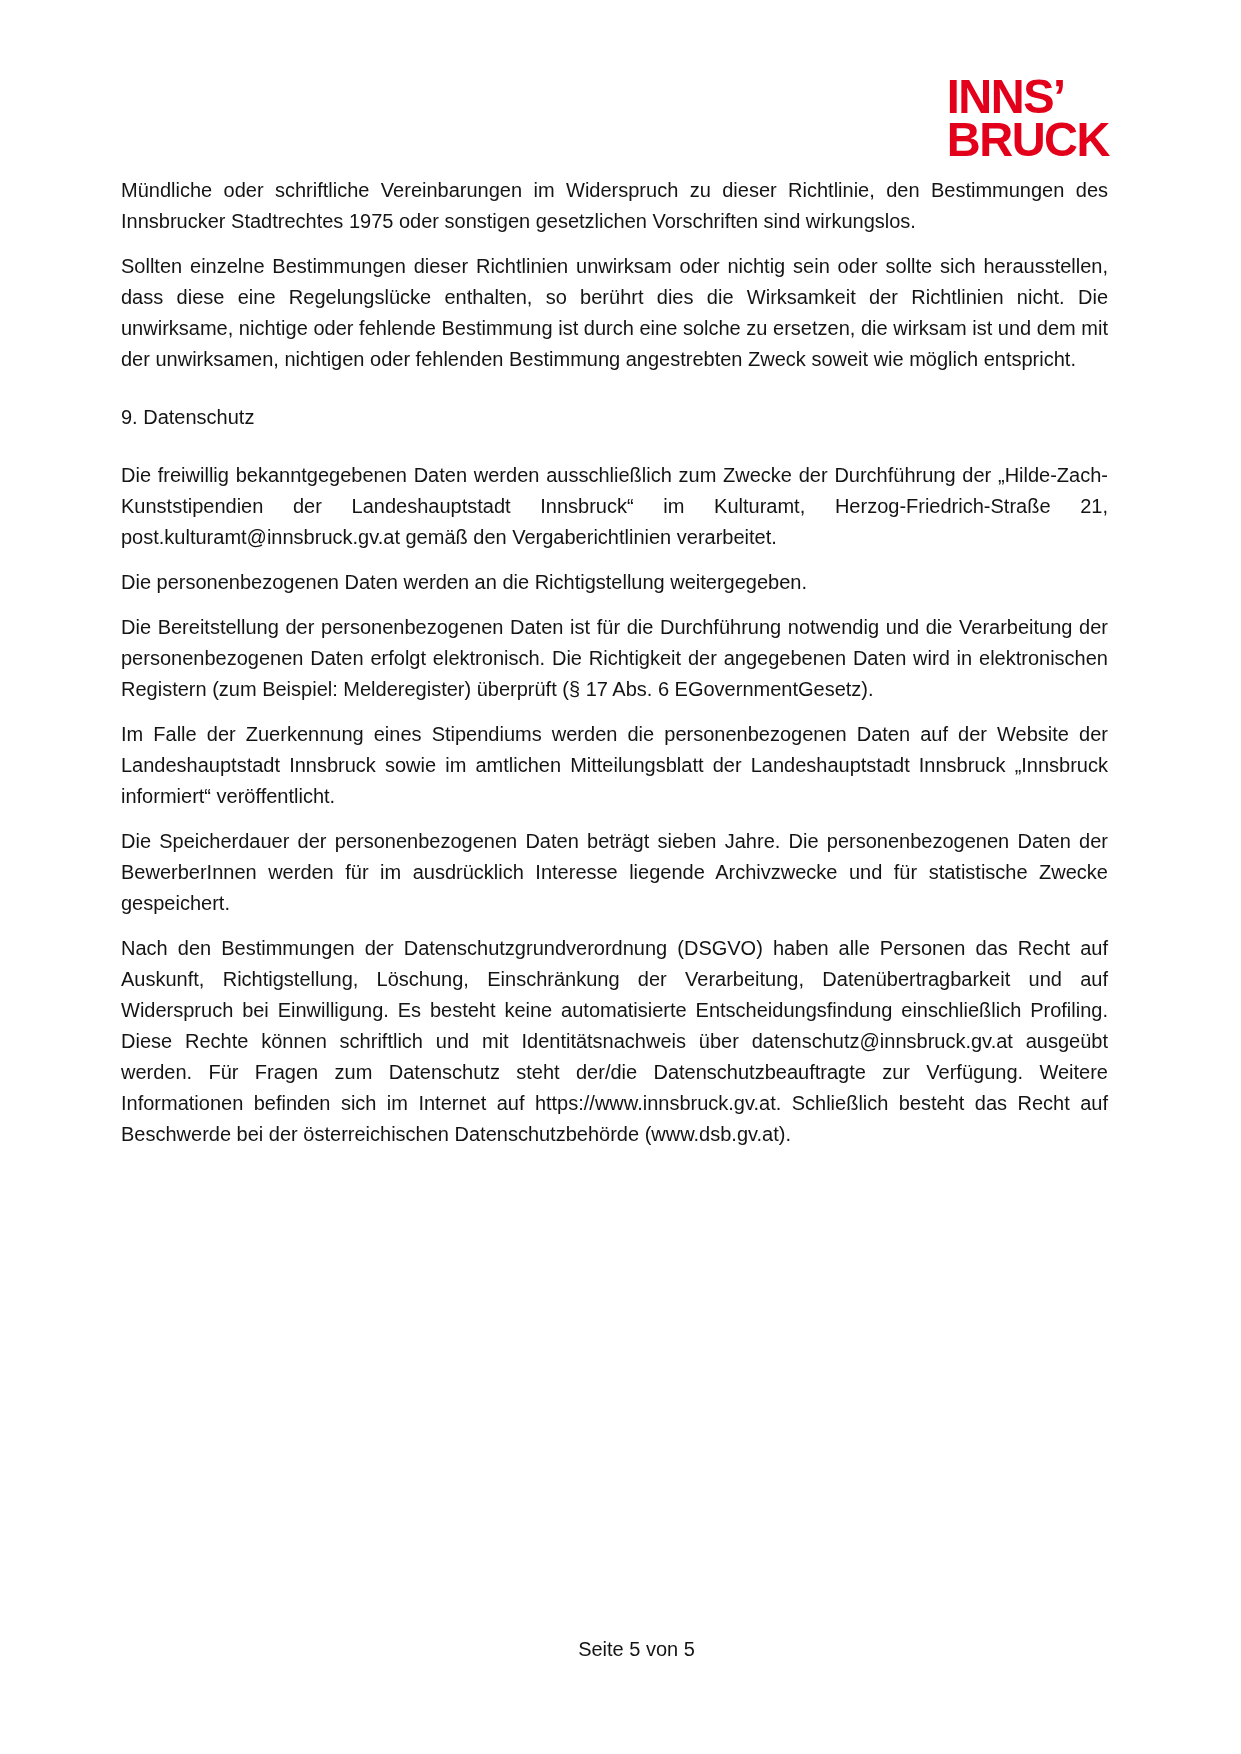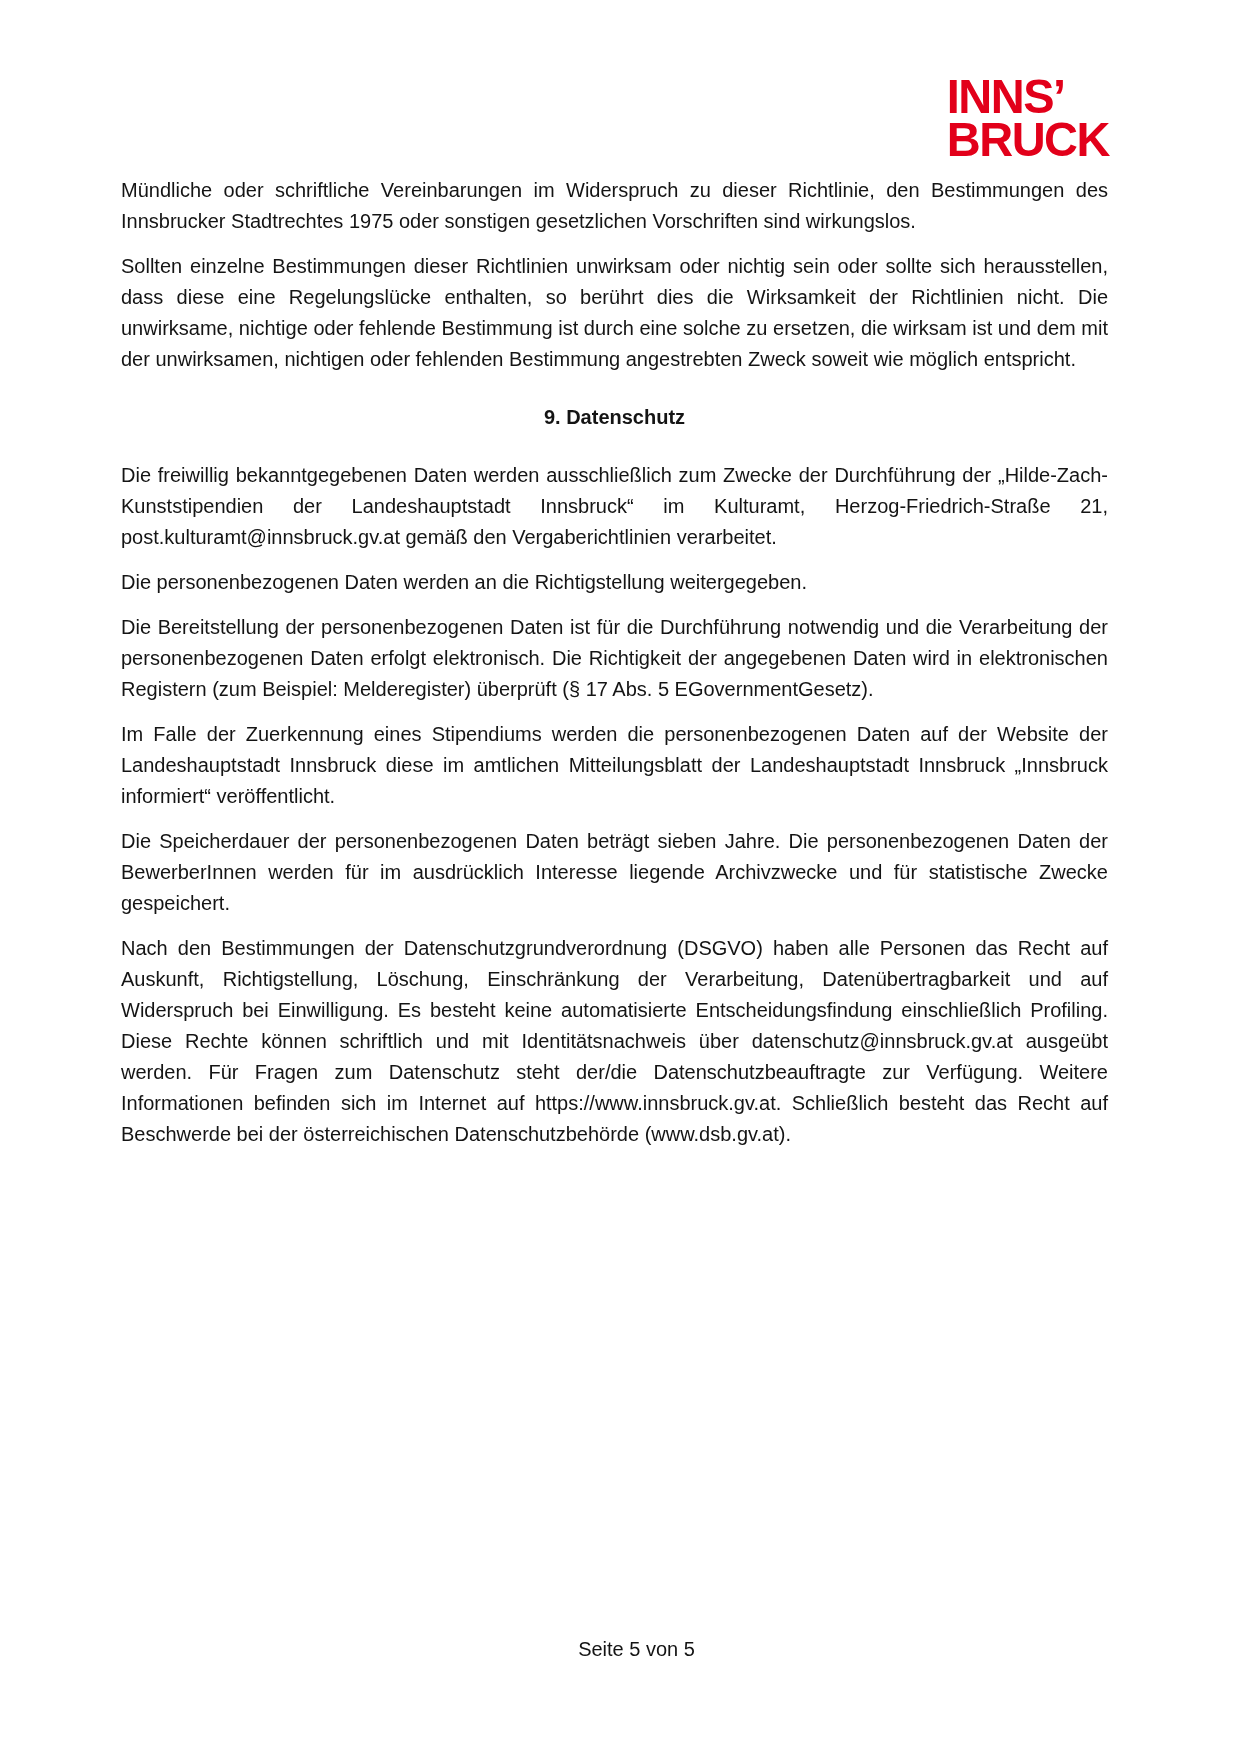--- a/index.html
+++ b/index.html
@@ -36,22 +36,22 @@
   .content p {
     font-size: 20px;
     line-height: 31px;
     text-align: justify;
     margin-bottom: 14px;
     color: #141414;
   }
   .content h2 {
     font-size: 20px;
     line-height: 31px;
-    font-weight: bold;
-    text-align: center;
+    font-weight: normal;
+    text-align: left;
     margin: 27px 0 27px 0;
     color: #141414;
   }
   .page-footer {
     position: absolute;
     top: 1638px;
     left: 16px;
     width: 100%;
     text-align: center;
     font-size: 20px;
@@ -69,21 +69,21 @@
   </header>
 
   <main class="content">
     <p>Mündliche oder schriftliche Vereinbarungen im Widerspruch zu dieser Richtlinie, den Bestimmungen des Innsbrucker Stadtrechtes 1975 oder sonstigen gesetzlichen Vorschriften sind wirkungslos.</p>
     <p>Sollten einzelne Bestimmungen dieser Richtlinien unwirksam oder nichtig sein oder sollte sich herausstellen, dass diese eine Regelungslücke enthalten, so berührt dies die Wirksamkeit der Richtlinien nicht. Die unwirksame, nichtige oder fehlende Bestimmung ist durch eine solche zu ersetzen, die wirksam ist und dem mit der unwirksamen, nichtigen oder fehlenden Bestimmung angestrebten Zweck soweit wie möglich entspricht.</p>
 
     <h2>9. Datenschutz</h2>
 
     <p>Die freiwillig bekanntgegebenen Daten werden ausschließlich zum Zwecke der Durchführung der „Hilde-Zach-Kunststipendien der Landeshauptstadt Innsbruck“ im Kulturamt, Herzog-Friedrich-Straße 21, post.kulturamt@innsbruck.gv.at gemäß den Vergaberichtlinien verarbeitet.</p>
     <p>Die personenbezogenen Daten werden an die Richtigstellung weitergegeben.</p>
-    <p>Die Bereitstellung der personenbezogenen Daten ist für die Durchführung notwendig und die Verarbeitung der personenbezogenen Daten erfolgt elektronisch. Die Richtigkeit der angegebenen Daten wird in elektronischen Registern (zum Beispiel: Melderegister) überprüft (§ 17 Abs. 5 EGovernmentGesetz).</p>
-    <p>Im Falle der Zuerkennung eines Stipendiums werden die personenbezogenen Daten auf der Website der Landeshauptstadt Innsbruck diese im amtlichen Mitteilungsblatt der Landeshauptstadt Innsbruck „Innsbruck informiert“ veröffentlicht.</p>
+    <p>Die Bereitstellung der personenbezogenen Daten ist für die Durchführung notwendig und die Verarbeitung der personenbezogenen Daten erfolgt elektronisch. Die Richtigkeit der angegebenen Daten wird in elektronischen Registern (zum Beispiel: Melderegister) überprüft (§ 17 Abs. 6 EGovernmentGesetz).</p>
+    <p>Im Falle der Zuerkennung eines Stipendiums werden die personenbezogenen Daten auf der Website der Landeshauptstadt Innsbruck sowie im amtlichen Mitteilungsblatt der Landeshauptstadt Innsbruck „Innsbruck informiert“ veröffentlicht.</p>
     <p>Die Speicherdauer der personenbezogenen Daten beträgt sieben Jahre. Die personenbezogenen Daten der BewerberInnen werden für im ausdrücklich Interesse liegende Archivzwecke und für statistische Zwecke gespeichert.</p>
     <p>Nach den Bestimmungen der Datenschutzgrundverordnung (DSGVO) haben alle Personen das Recht auf Auskunft, Richtigstellung, Löschung, Einschränkung der Verarbeitung, Datenübertragbarkeit und auf Widerspruch bei Einwilligung. Es besteht keine automatisierte Entscheidungsfindung einschließlich Profiling. Diese Rechte können schriftlich und mit Identitätsnachweis über datenschutz@innsbruck.gv.at ausgeübt werden. Für Fragen zum Datenschutz steht der/die Datenschutzbeauftragte zur Verfügung. Weitere Informationen befinden sich im Internet auf https://www.innsbruck.gv.at. Schließlich besteht das Recht auf Beschwerde bei der österreichischen Datenschutzbehörde (www.dsb.gv.at).</p>
   </main>
 
   <footer class="page-footer">Seite 5 von 5</footer>
 
 </div>
 
 </body></html>

